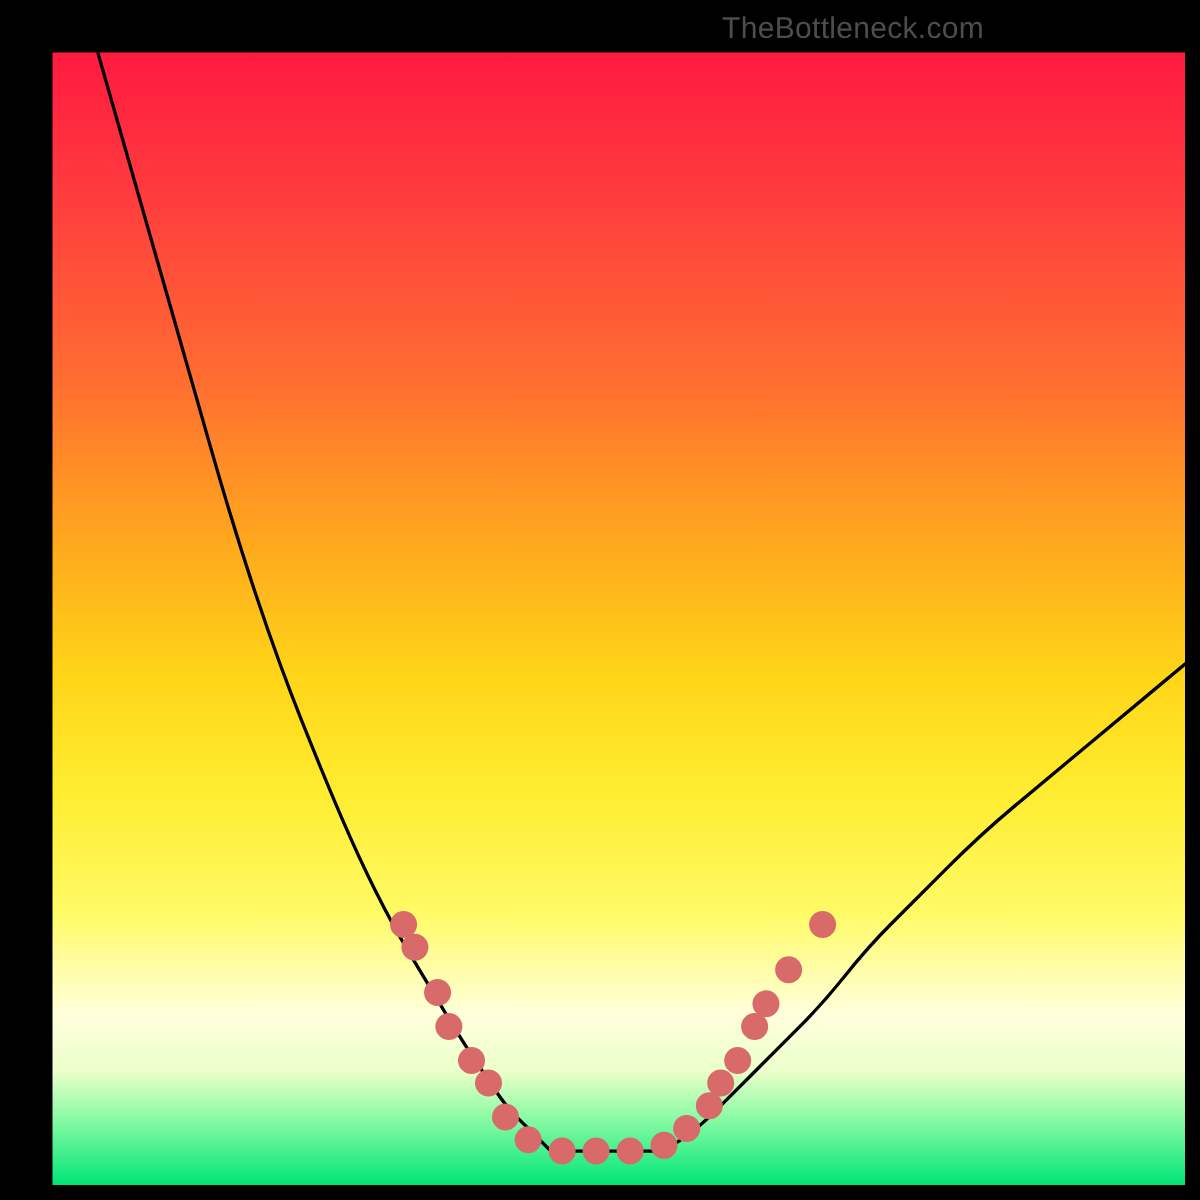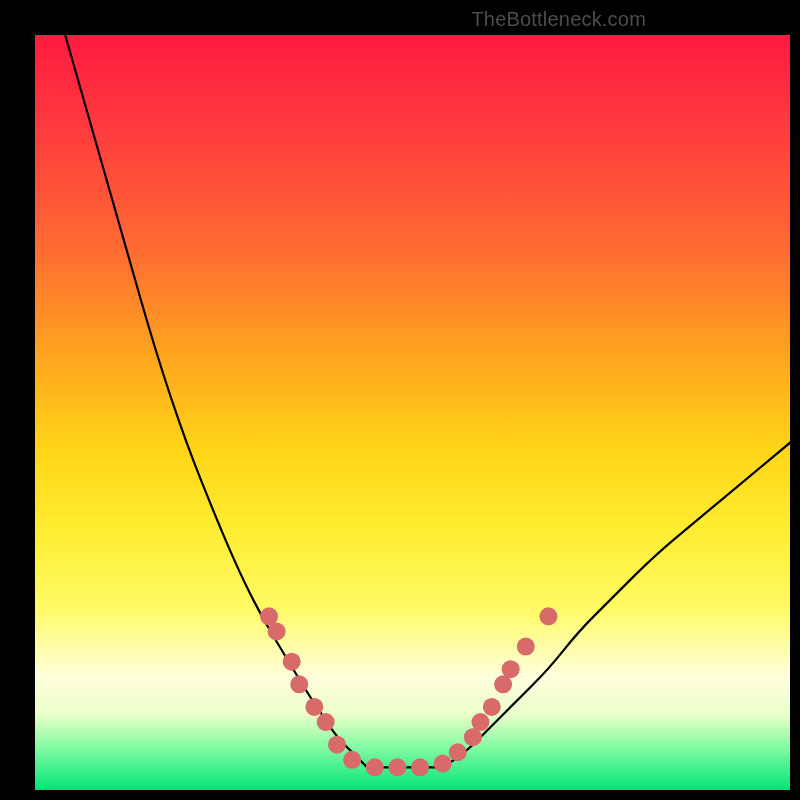--- a/index.html
+++ b/index.html
@@ -9,20 +9,21 @@
     height: 800px;
     overflow: hidden;
     background: #000;
     font-family: Arial, Helvetica, sans-serif;
   }
   .frame {
     position: relative;
     width: 660px;
     height: 800px;
     background: #000;
+    padding-left: 10px;
   }
   .plot {
     position: absolute;
     left: 35px;
     top: 35px;
     width: 755px;
     height: 755px;
     background: linear-gradient(to bottom,
       #ff1a40 0%,
       #ff3a3e 12%,

